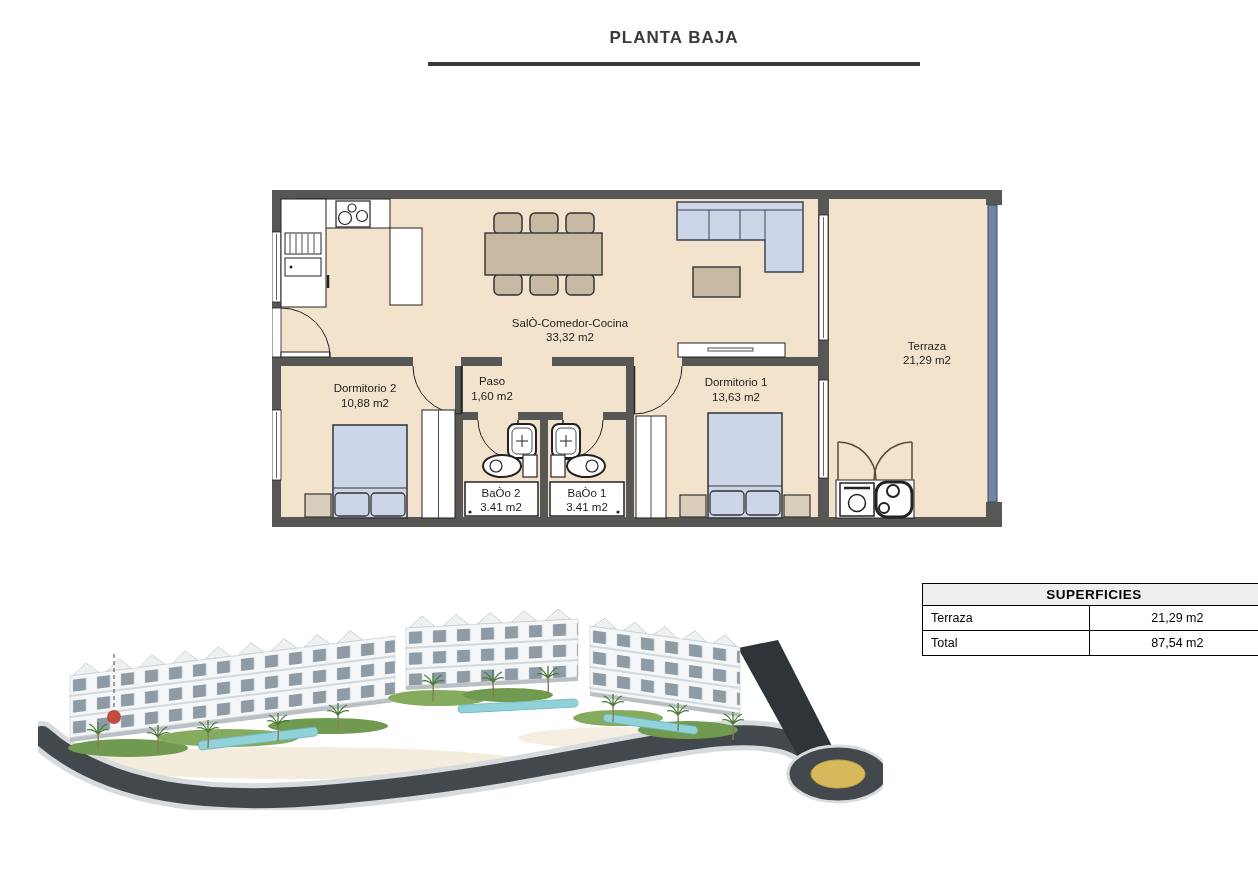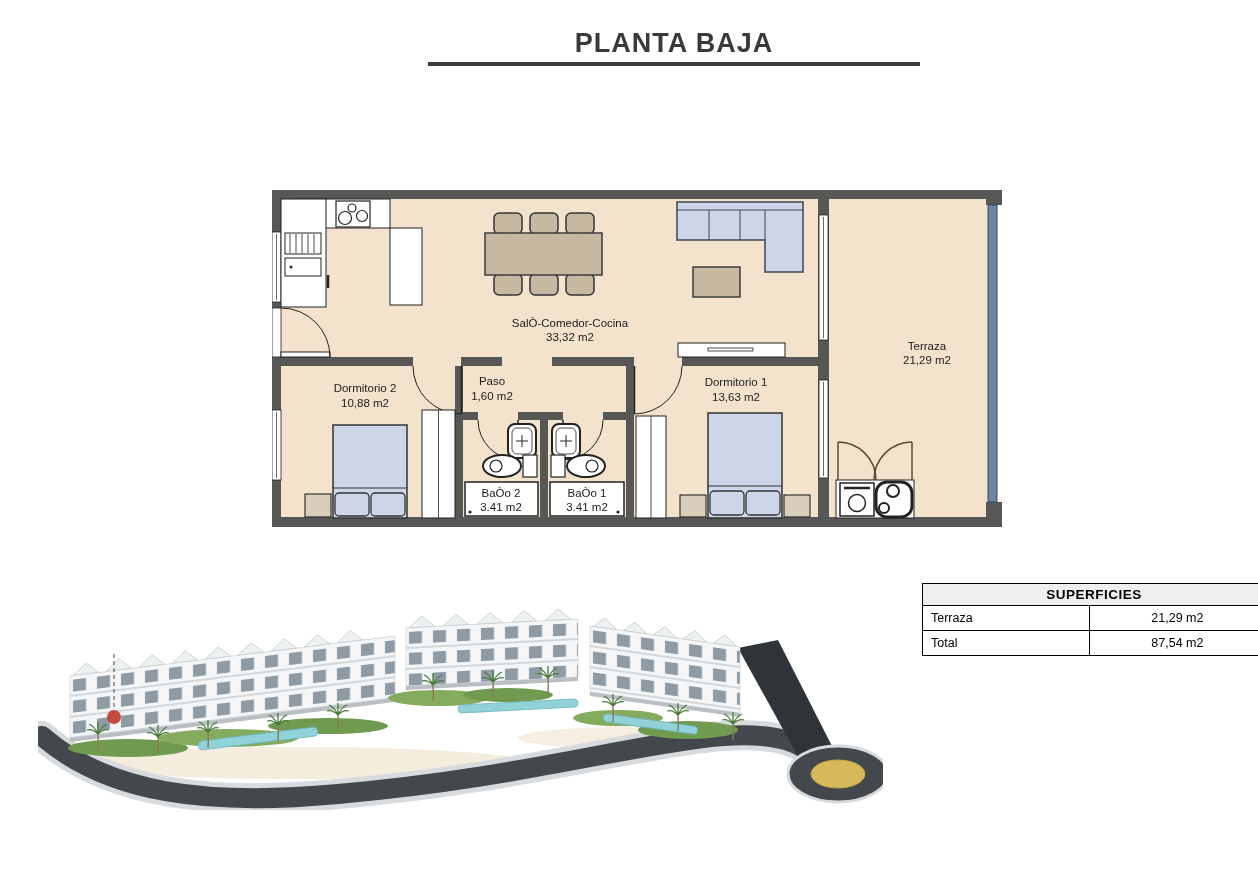--- a/index.html
+++ b/index.html
@@ -3,21 +3,21 @@
 <meta charset="utf-8">
 <style>
   html,body{margin:0;padding:0;}
   body{
     width:1258px;height:878px;position:relative;background:#ffffff;
     font-family:"Liberation Sans", sans-serif;overflow:hidden;
   }
   .abs{position:absolute;}
   .page-title{
     left:428px;top:28px;width:492px;text-align:center;
-    font-size:27px;font-weight:bold;color:#3a3a3a;letter-spacing:1px;
+    font-size:17px;font-weight:bold;color:#3a3a3a;letter-spacing:1px;
   }
   .title-underline{
     left:428px;top:62px;width:492px;height:4px;background:#3a3a3a;
   }
   
   .surf-table{
     left:922px;top:583px;width:344px;border-collapse:collapse;
     font-size:12.5px;color:#000;
   }
   .surf-table th,.surf-table td{

